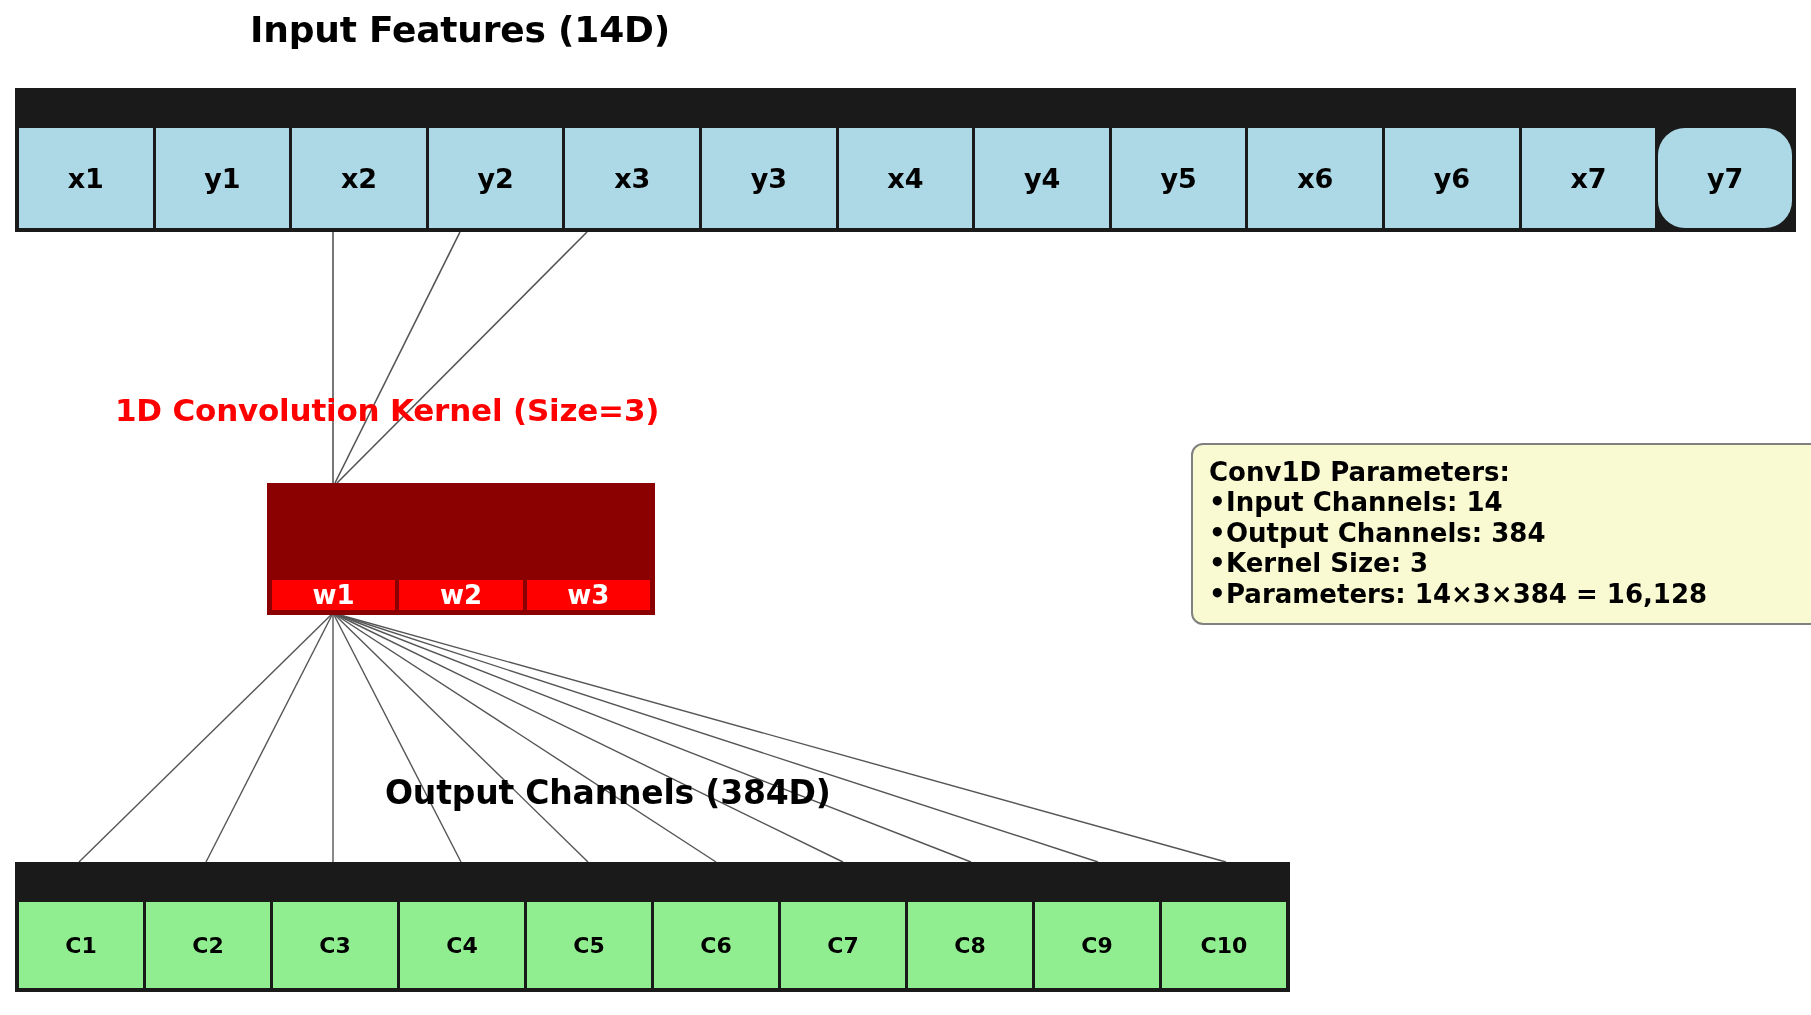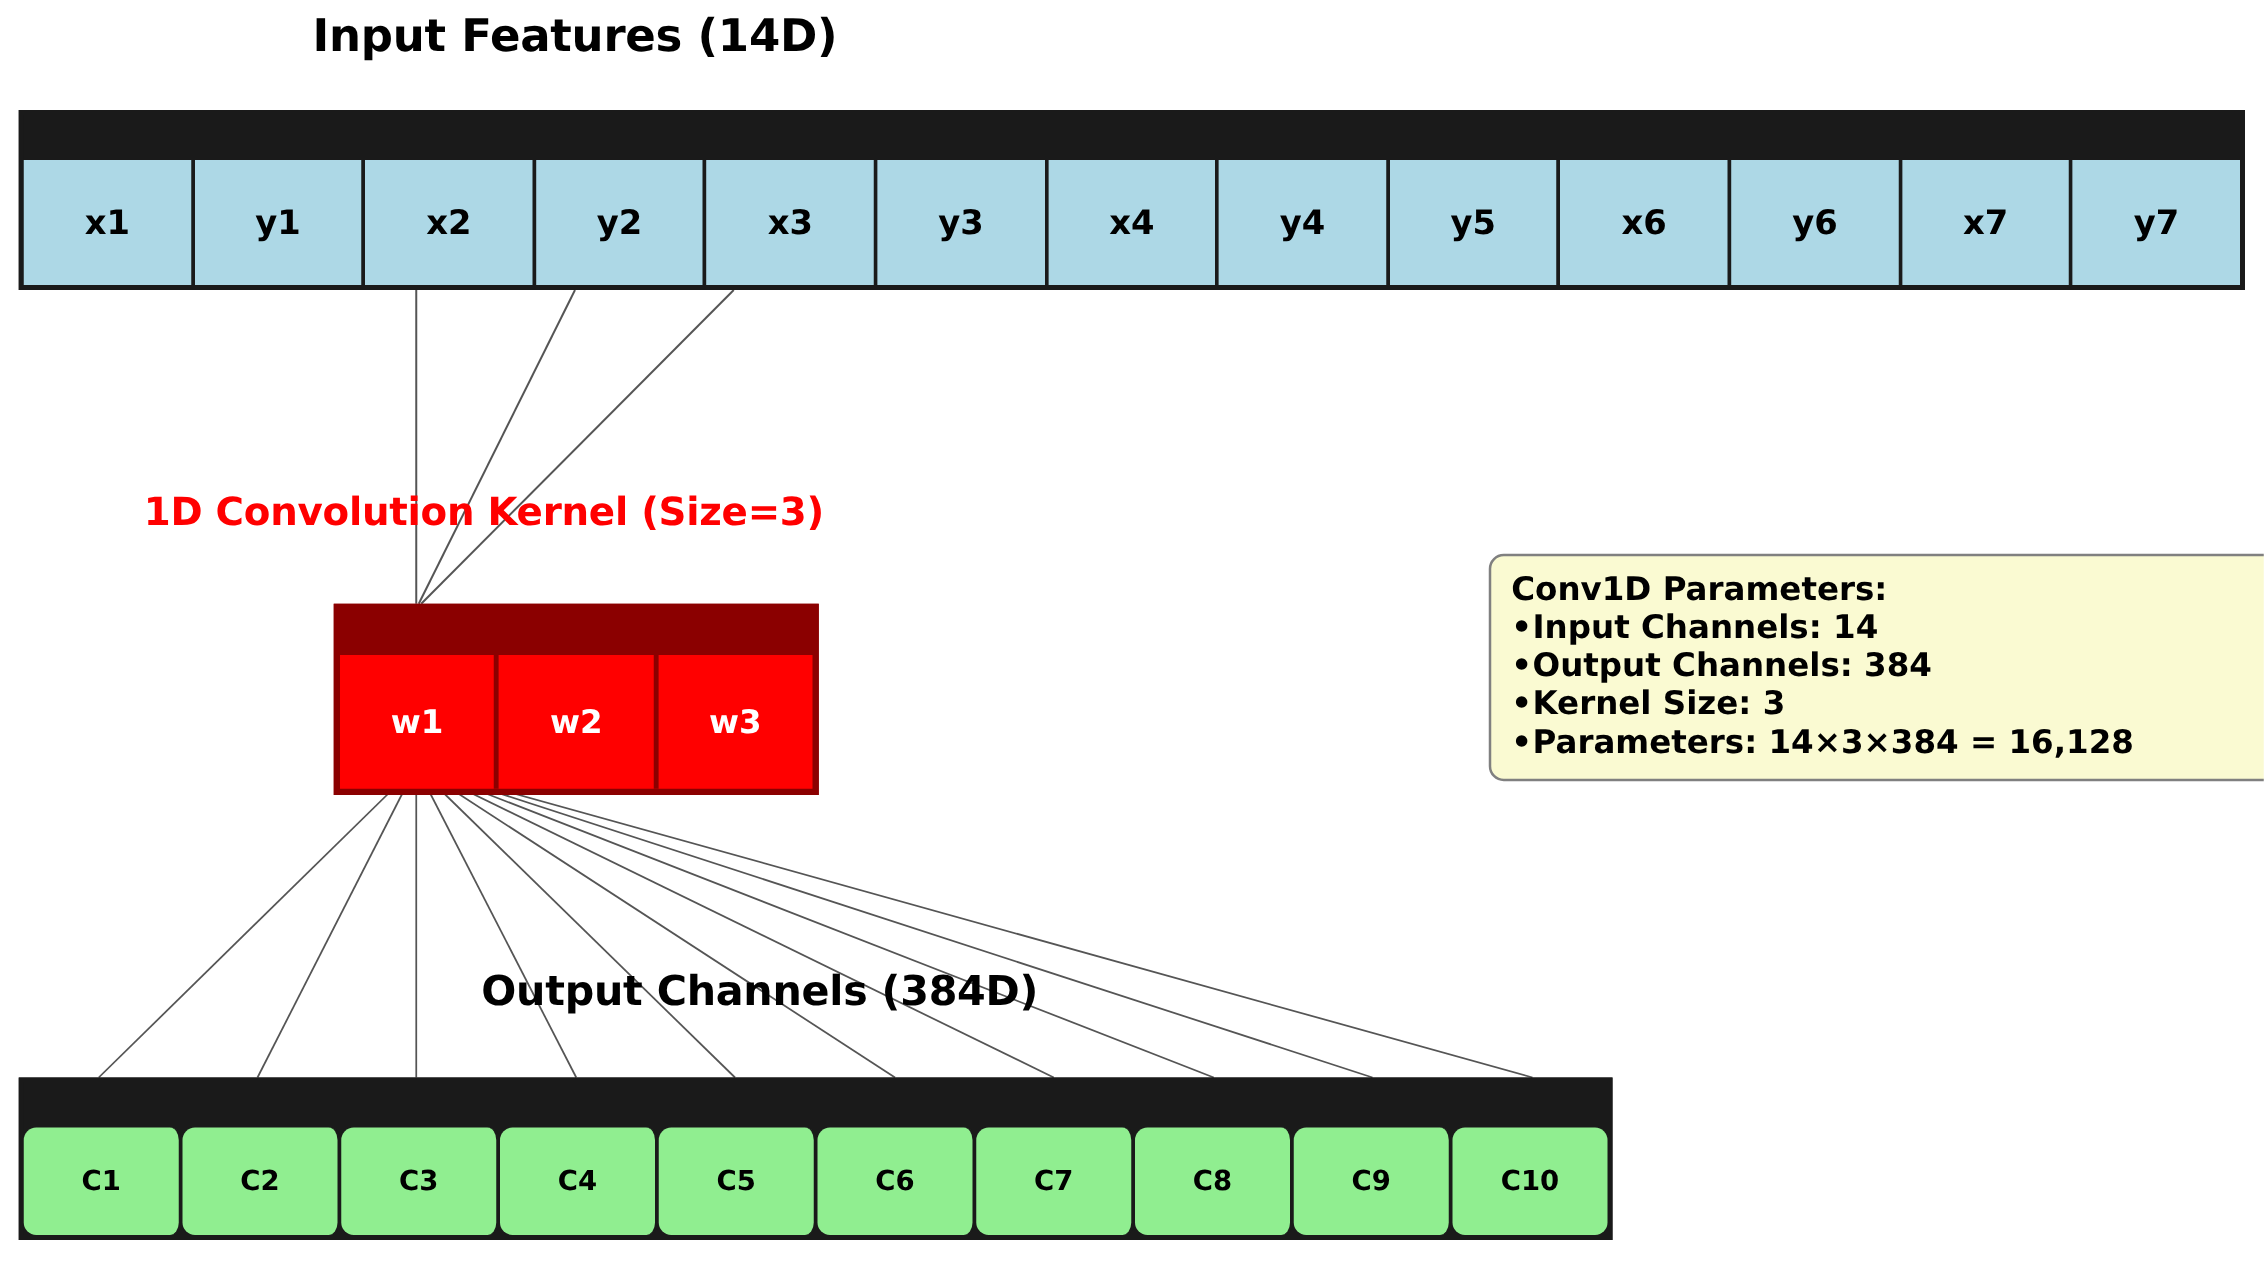--- a/index.html
+++ b/index.html
@@ -85,30 +85,32 @@
   }
   #input-row .cell {
     flex: 1 1 0;
     background: #add8e6;
     border-right: 3px solid #1a1a1a;
     font-size: 27px;
     color: #000000;
   }
   #input-row .cell:last-child {
     border-right: none;
+    border-radius: 27px;
   }
 
   
   #kernel-row {
     left: 267px;
     top: 483px;
     width: 388px;
-    height: 153px;
+    height: 132px;
     border: 5px solid #8b0000;
     background: #8b0000;
+    align-items: flex-end;
   }
   #kernel-row .cell {
     flex: 1 1 0;
     background: #ff0000;
     border-right: 4px solid #8b0000;
     font-size: 26px;
     color: #ffffff;
   }
   #kernel-row .cell:last-child {
     border-right: none;
@@ -122,21 +124,20 @@
     height: 130px;
     border: 4px solid #1a1a1a;
     background: #1a1a1a;
   }
   #output-row .cell {
     flex: 1 1 0;
     background: #90ee90;
     border-right: 3px solid #1a1a1a;
     font-size: 22px;
     color: #000000;
-    border-radius: 10px;
   }
   #output-row .cell:last-child {
     border-right: none;
   }
 
   
   #param-box {
     position: absolute;
     left: 1191px;
     top: 443px;

